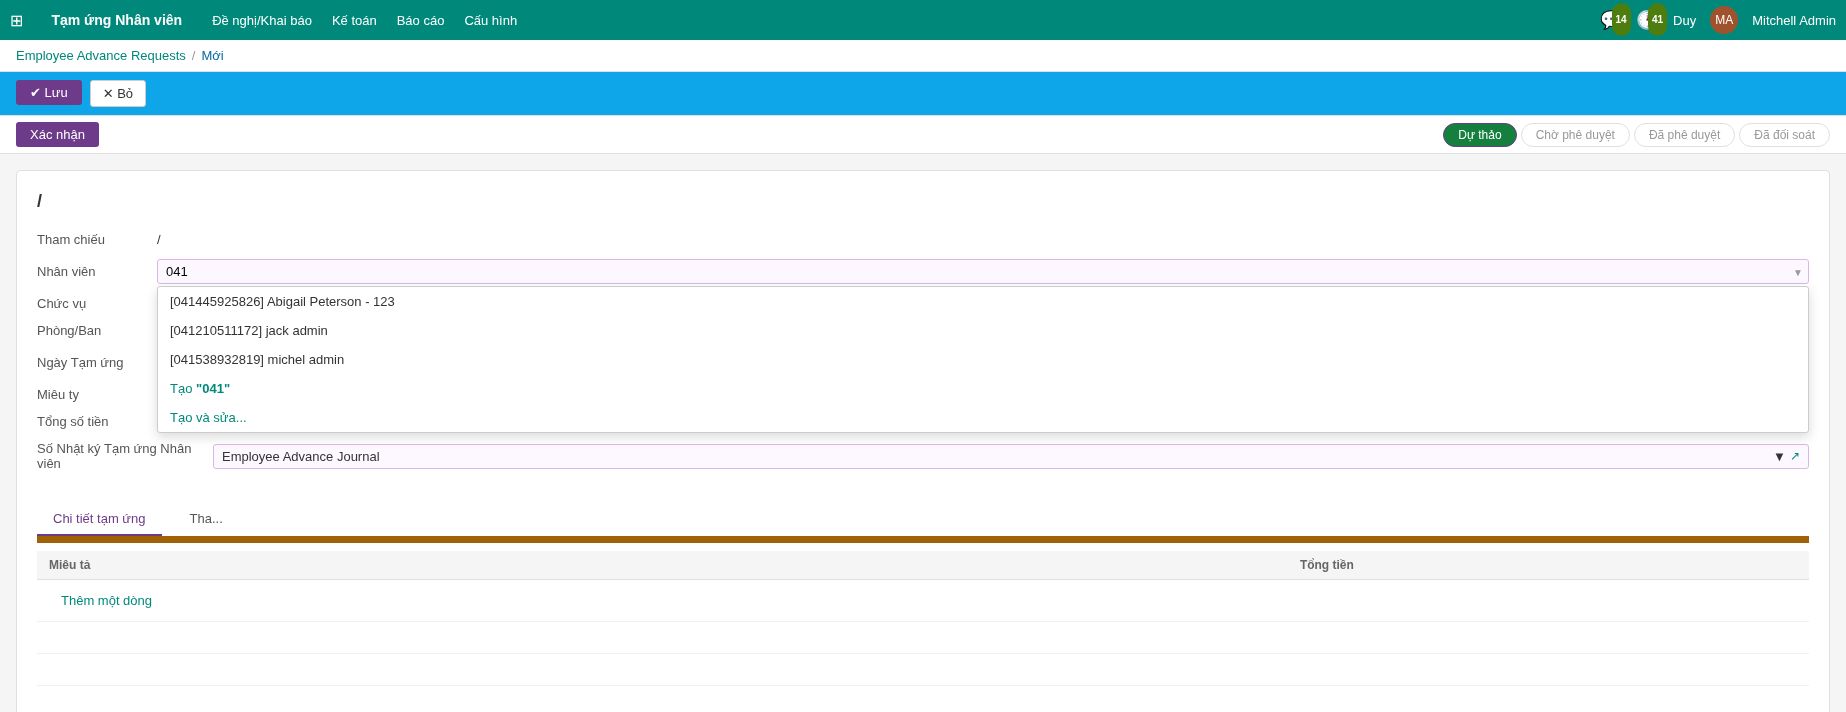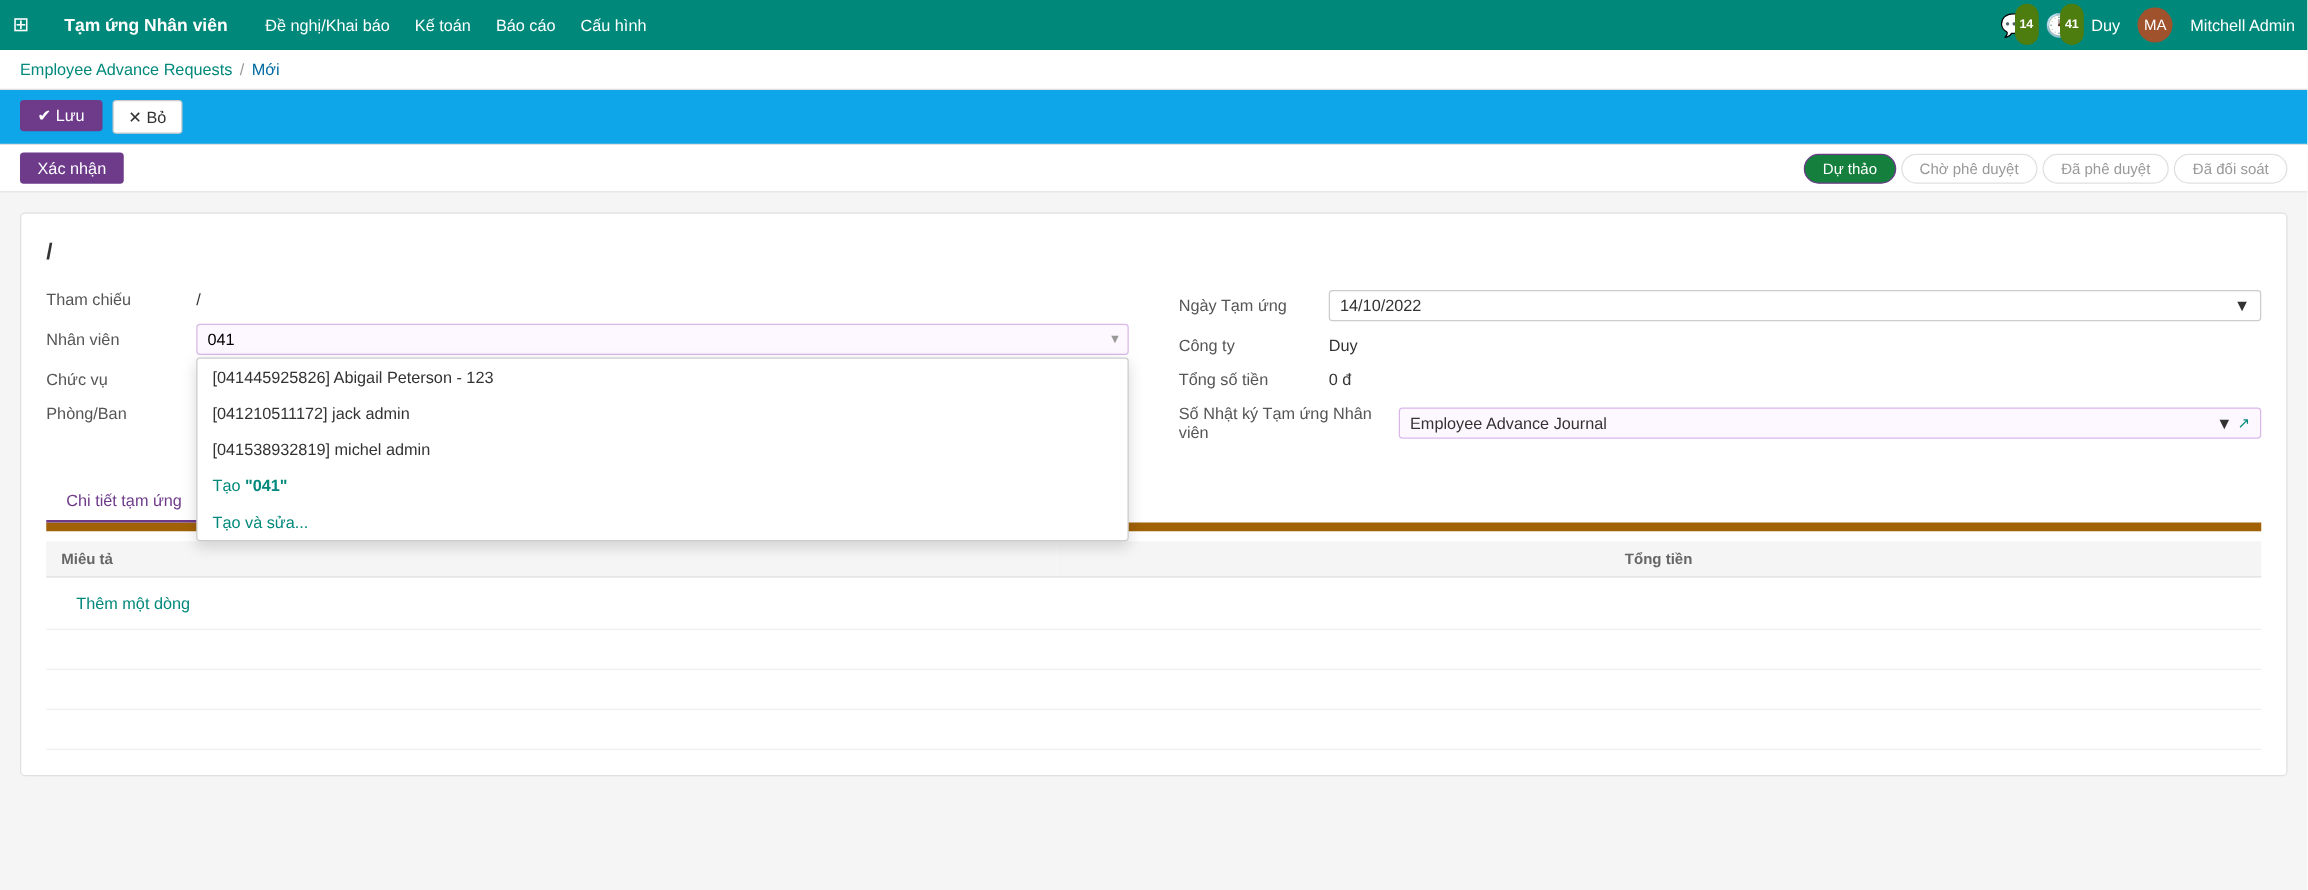--- a/index.html
+++ b/index.html
@@ -162,21 +162,21 @@
       padding: 20px;
     }
     .form-title {
       font-size: 18px;
       font-weight: bold;
       color: #333;
       margin-bottom: 20px;
     }
     .form-grid {
       display: grid;
-      grid-template-columns: 1fr 1fr;
+      grid-template-columns: 1fr;
       gap: 0 40px;
     }
     .form-row {
       display: flex;
       align-items: center;
       margin-bottom: 12px;
       position: relative;
     }
     .form-label {
       width: 120px;
@@ -418,21 +418,21 @@
 
         <div class="form-row">
           <span class="form-label">Ngày Tạm ứng</span>
           <div class="date-field">
             <span>14/10/2022</span>
             <span>▼</span>
           </div>
         </div>
 
         <div class="form-row">
-          <span class="form-label">Công ty</span>
+          <span class="form-label">Miêu ty</span>
           <span class="form-value">Duy</span>
         </div>
 
         <div class="form-row">
           <span class="form-label">Tổng số tiền</span>
           <span class="form-value">0 đ</span>
         </div>
 
         <div class="form-row">
           <span class="form-label" style="width:160px;min-width:160px;">Số Nhật ký Tạm ứng Nhân viên</span>

